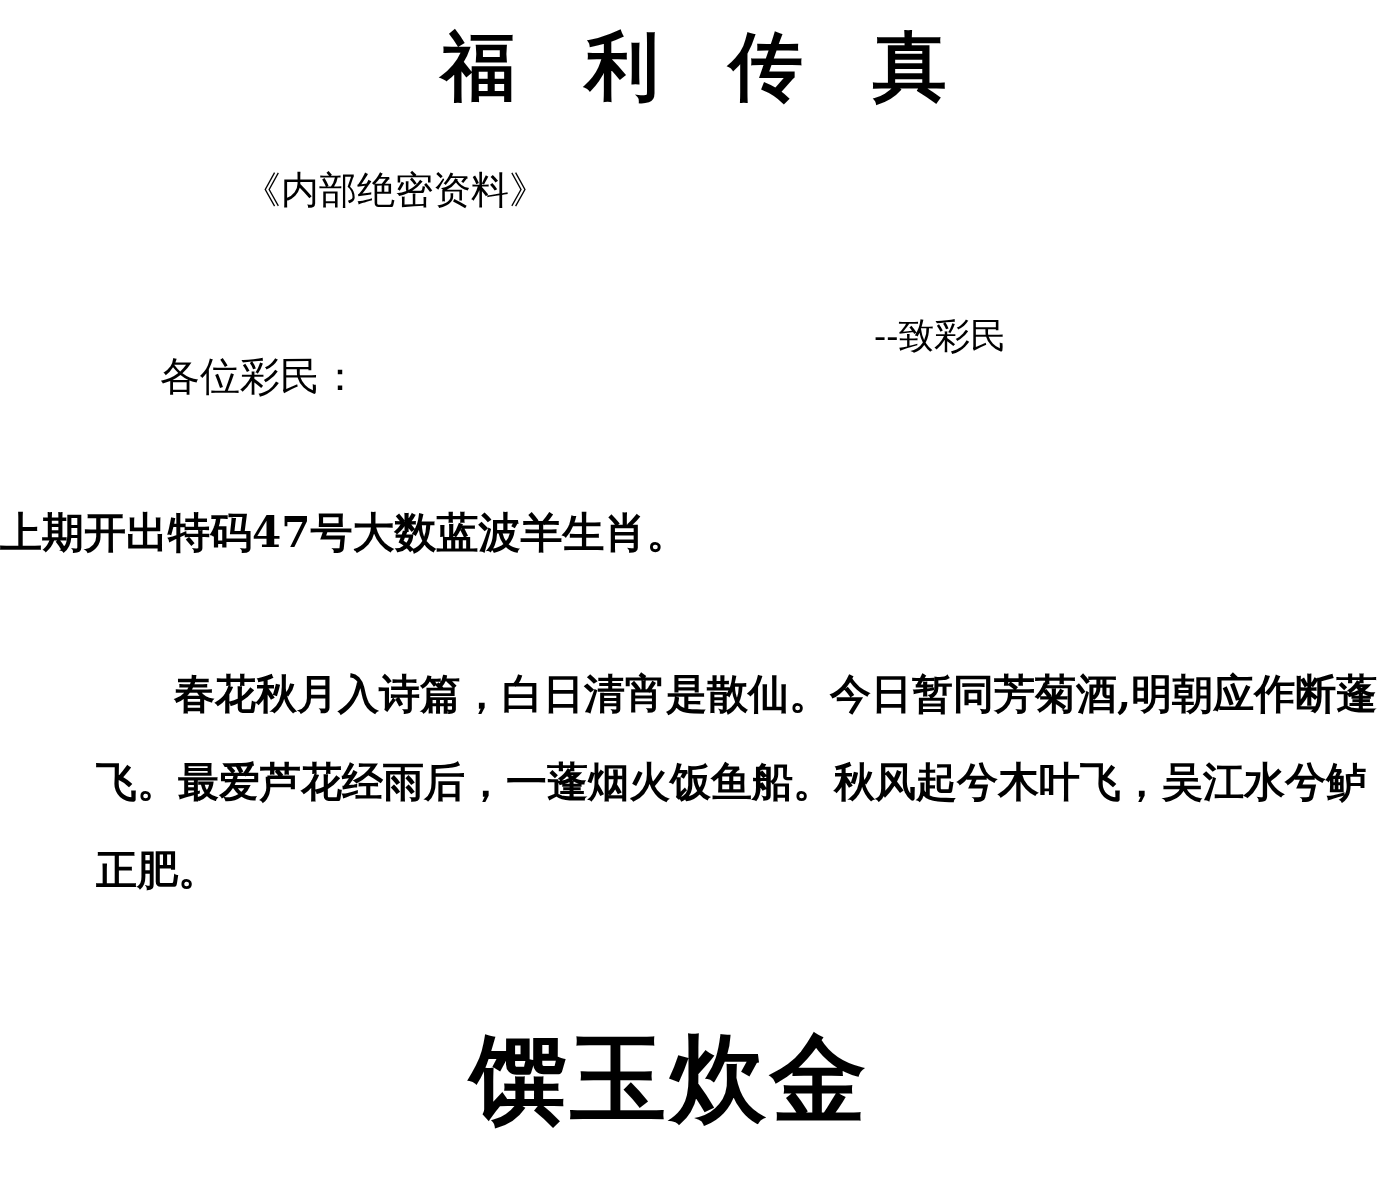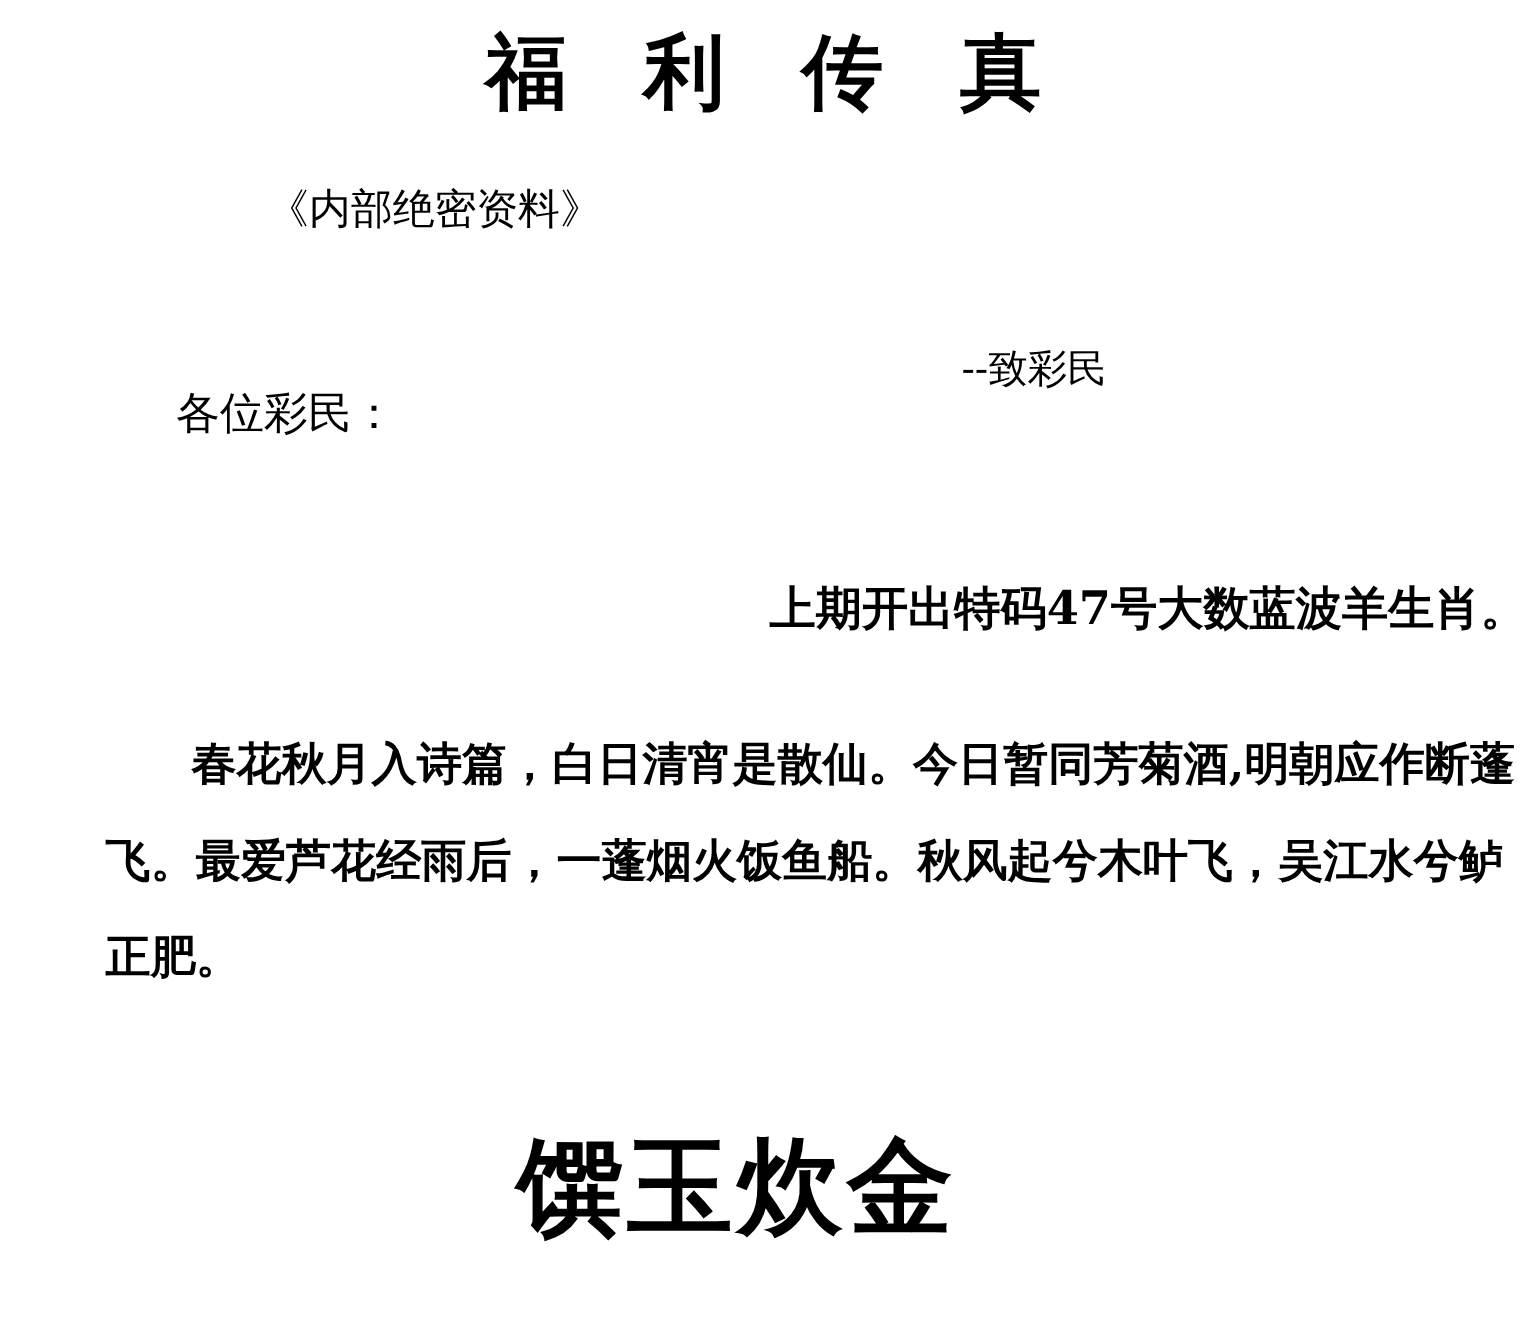--- a/index.html
+++ b/index.html
@@ -87,24 +87,24 @@
     font-family: "DejaVu Serif", "Liberation Serif", serif;
     font-size: 40px;
     line-height: 1.2;
     white-space: nowrap;
     text-align: center;
   }
 
   
   .result-line {
     position: absolute;
-    top: 528px;
+    top: 508px;
     left: 0;
     width: 1388px;
-    text-align: right;
+    text-align: left;
     font-family: "DejaVu Serif", "Liberation Serif", serif;
     font-weight: bold;
     font-size: 42px;
     line-height: 1.2;
     white-space: nowrap;
   }
 
   
   .poem {
     position: absolute;

